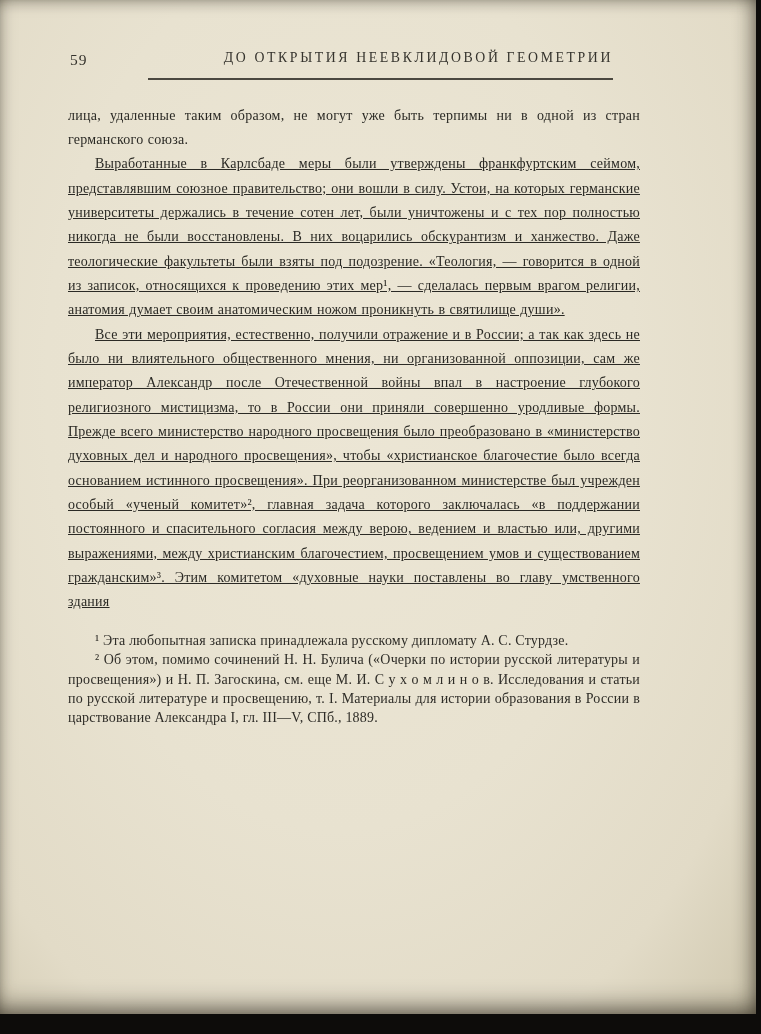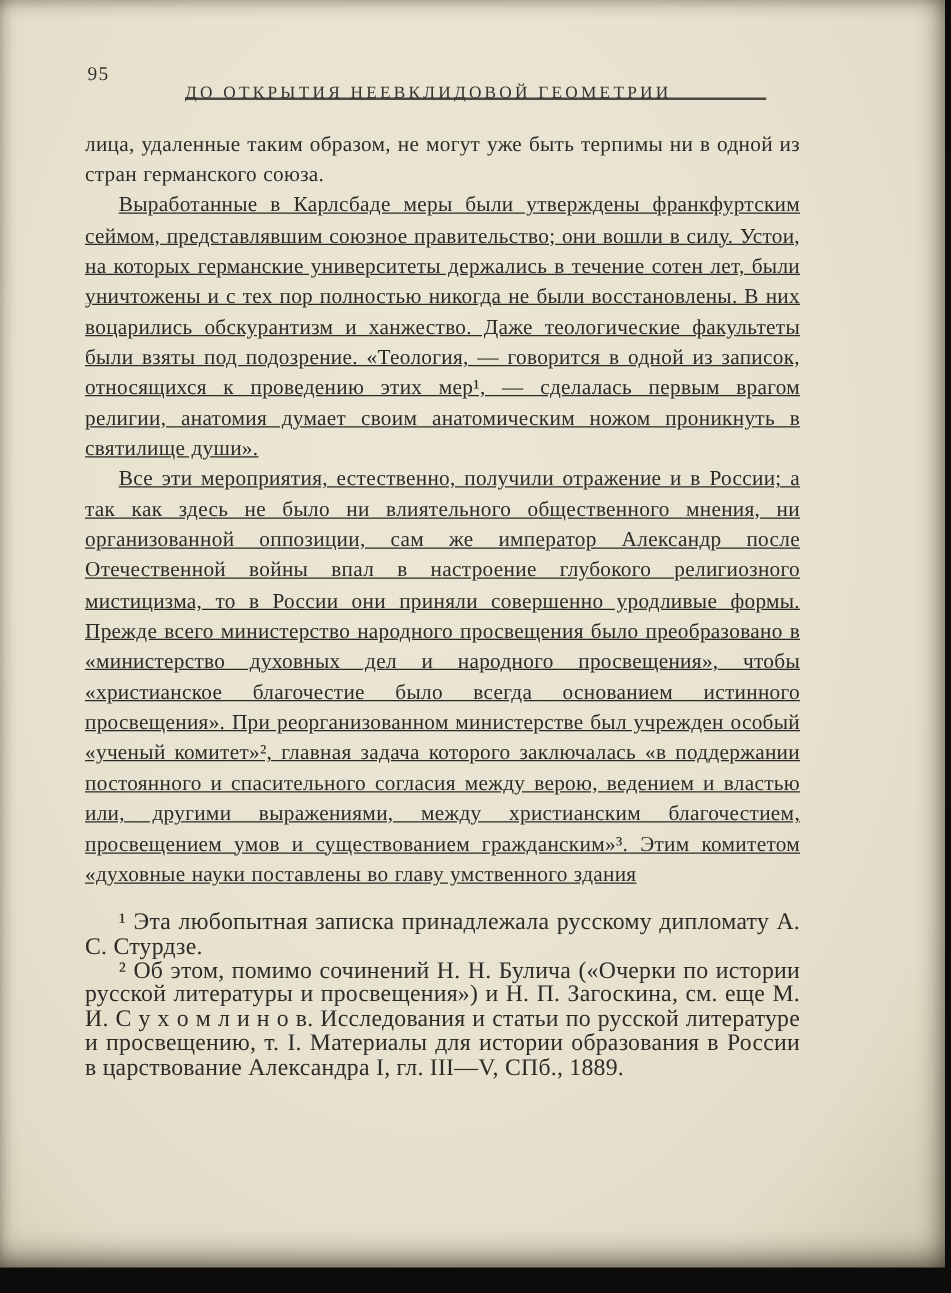--- a/index.html
+++ b/index.html
@@ -49,73 +49,73 @@
     top: 1px;
     font-size: 15.5px;
     letter-spacing: 1px;
     color: #35332d;
   }
 
   .running-title {
     position: absolute;
     left: 80px;
     width: 465px;
-    top: 16px;
-    text-align: left;
+    top: 0;
+    text-align: right;
     font-size: 13.8px;
     letter-spacing: 2.6px;
     white-space: nowrap;
     color: #35332d;
   }
 
   .header-rule {
     margin-left: 80px;
     margin-top: 6px;
     width: 465px;
     height: 1.6px;
     background: #4b4840;
   }
 
   .body-text {
     margin-top: 24px;
-    font-size: 17px;
+    font-size: 14px;
     line-height: 24.35px;
     text-align: justify;
     letter-spacing: 0.25px;
     word-spacing: 0.5px;
     color: #2b2a25;
   }
 
   .body-text p.indent {
     text-indent: 27px;
     text-decoration: underline;
   }
 
   .footnotes {
     margin-top: 16px;
-    font-size: 19px;
+    font-size: 14px;
     line-height: 19.4px;
     text-align: justify;
     letter-spacing: 0.2px;
     color: #2e2c27;
   }
 
   .footnotes p {
     text-indent: 27px;
   }
 </style>
 </head>
 <body>
 
 <div class="scan">
   <div class="paper">
     <div class="paper-inner">
 
       <header class="page-header">
-        <span class="page-number">95</span>
+        <span class="page-number">59</span>
         <span class="running-title">ДО ОТКРЫТИЯ НЕЕВКЛИДОВОЙ ГЕОМЕТРИИ</span>
       </header>
 
       <div class="header-rule"></div>
 
       <main class="body-text">
         <p>лица, удаленные таким образом, не могут уже быть терпимы ни в одной из стран германского союза.</p>
         <p class="indent">Выработанные в Карлсбаде меры были утверждены франкфуртским сеймом, представлявшим союзное правительство; они вошли в силу. Устои, на которых германские университеты держались в течение сотен лет, были уничтожены и с тех пор полностью никогда не были восстановлены. В них воцарились обскурантизм и ханжество. Даже теологические факультеты были взяты под подозрение. «Теология, — говорится в одной из записок, относящихся к проведению этих мер¹, — сделалась первым врагом религии, анатомия думает своим анатомическим ножом проникнуть в святилище души».</p>
         <p class="indent">Все эти мероприятия, естественно, получили отражение и в России; а так как здесь не было ни влиятельного общественного мнения, ни организованной оппозиции, сам же император Александр после Отечественной войны впал в настроение глубокого религиозного мистицизма, то в России они приняли совершенно уродливые формы. Прежде всего министерство народного просвещения было преобразовано в «министерство духовных дел и народного просвещения», чтобы «христианское благочестие было всегда основанием истинного просвещения». При реорганизованном министерстве был учрежден особый «ученый комитет»², главная задача которого заключалась «в поддержании постоянного и спасительного согласия между верою, ведением и властью или, другими выражениями, между христианским благочестием, просвещением умов и существованием гражданским»³. Этим комитетом «духовные науки поставлены во главу умственного здания</p>
       </main>

